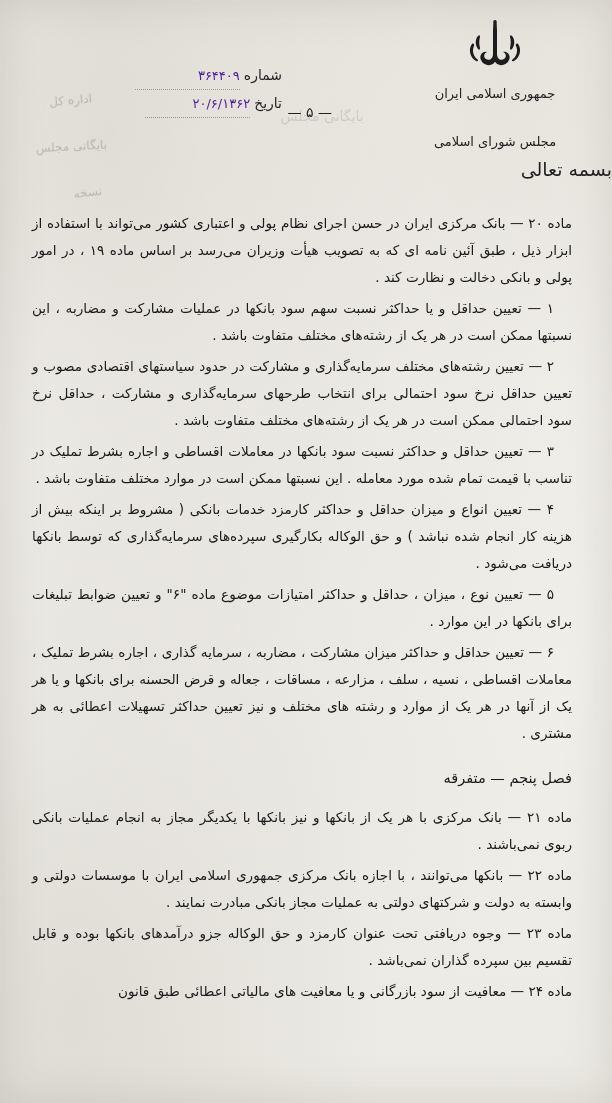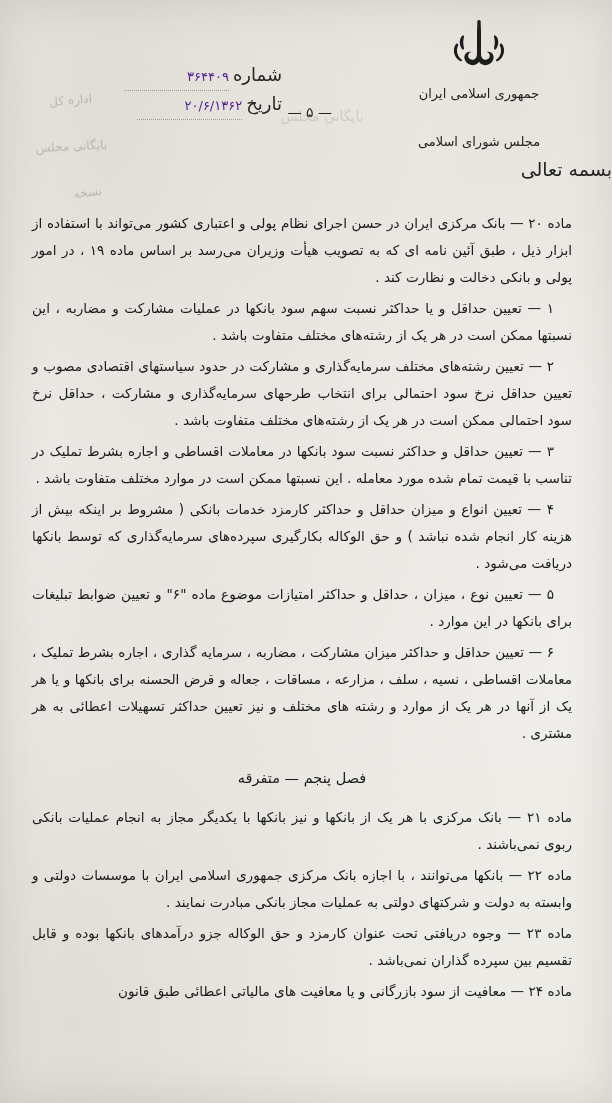--- a/index.html
+++ b/index.html
@@ -34,21 +34,21 @@
     position: absolute;
     inset: 0;
     box-shadow: inset 0 0 46px rgba(120,115,105,0.22);
     pointer-events: none;
   }
 
   
   .emblem-block {
     position: absolute;
     top: 18px;
-    right: 38px;
+    right: 22px;
     width: 190px;
     text-align: center;
     color: #2b2b2b;
   }
   .emblem-glyph {
     font-size: 46px;
     line-height: 52px;
     font-family: "DejaVu Sans", sans-serif;
     color: #1f1f1f;
     letter-spacing: 0;
@@ -74,21 +74,21 @@
     line-height: 26px;
   }
   .meta-row {
     display: flex;
     flex-direction: row;
     justify-content: flex-start;
     align-items: baseline;
     gap: 4px;
     white-space: nowrap;
   }
-  .meta-label { font-size: 18px; color: #262626; }
+  .meta-label { font-size: 14px; color: #262626; }
   .meta-value {
     font-size: 13px;
     color: #4c1d95;
     letter-spacing: 1px;
     border-bottom: 1px dotted rgba(60,60,60,0.45);
     min-width: 105px;
     display: inline-block;
     text-align: right;
     filter: blur(0.2px);
   }
@@ -146,21 +146,21 @@
     line-height: 27px;
     text-align: justify;
     text-justify: inter-word;
   }
   .para {
     margin: 0 0 4px 0;
     filter: blur(0.12px);
   }
   .para.indent { text-indent: 18px; }
   .section-heading {
-    text-align: center;
+    text-align: right;
     margin: 18px 0 12px 0;
     font-size: 14.5px;
     color: #1b1b1b;
   }
 </style>
 </head>
 <body>
 
 <div class="page">
   <div class="paper-texture"></div>

